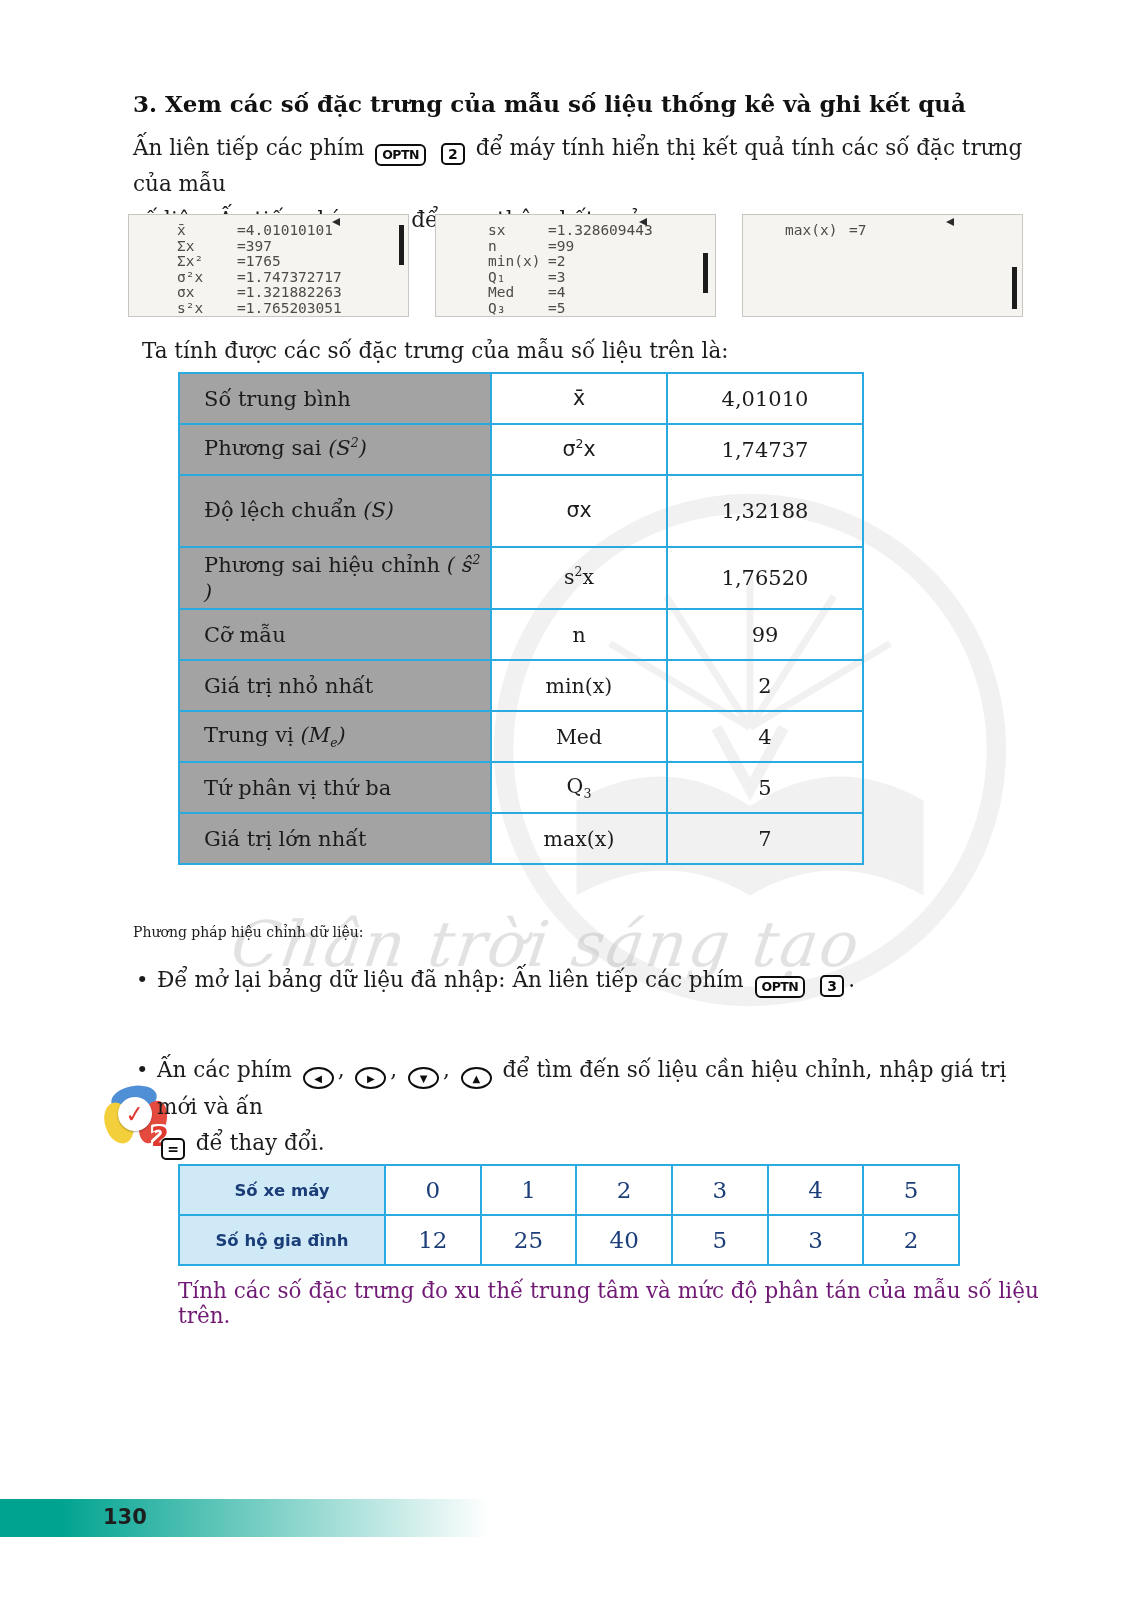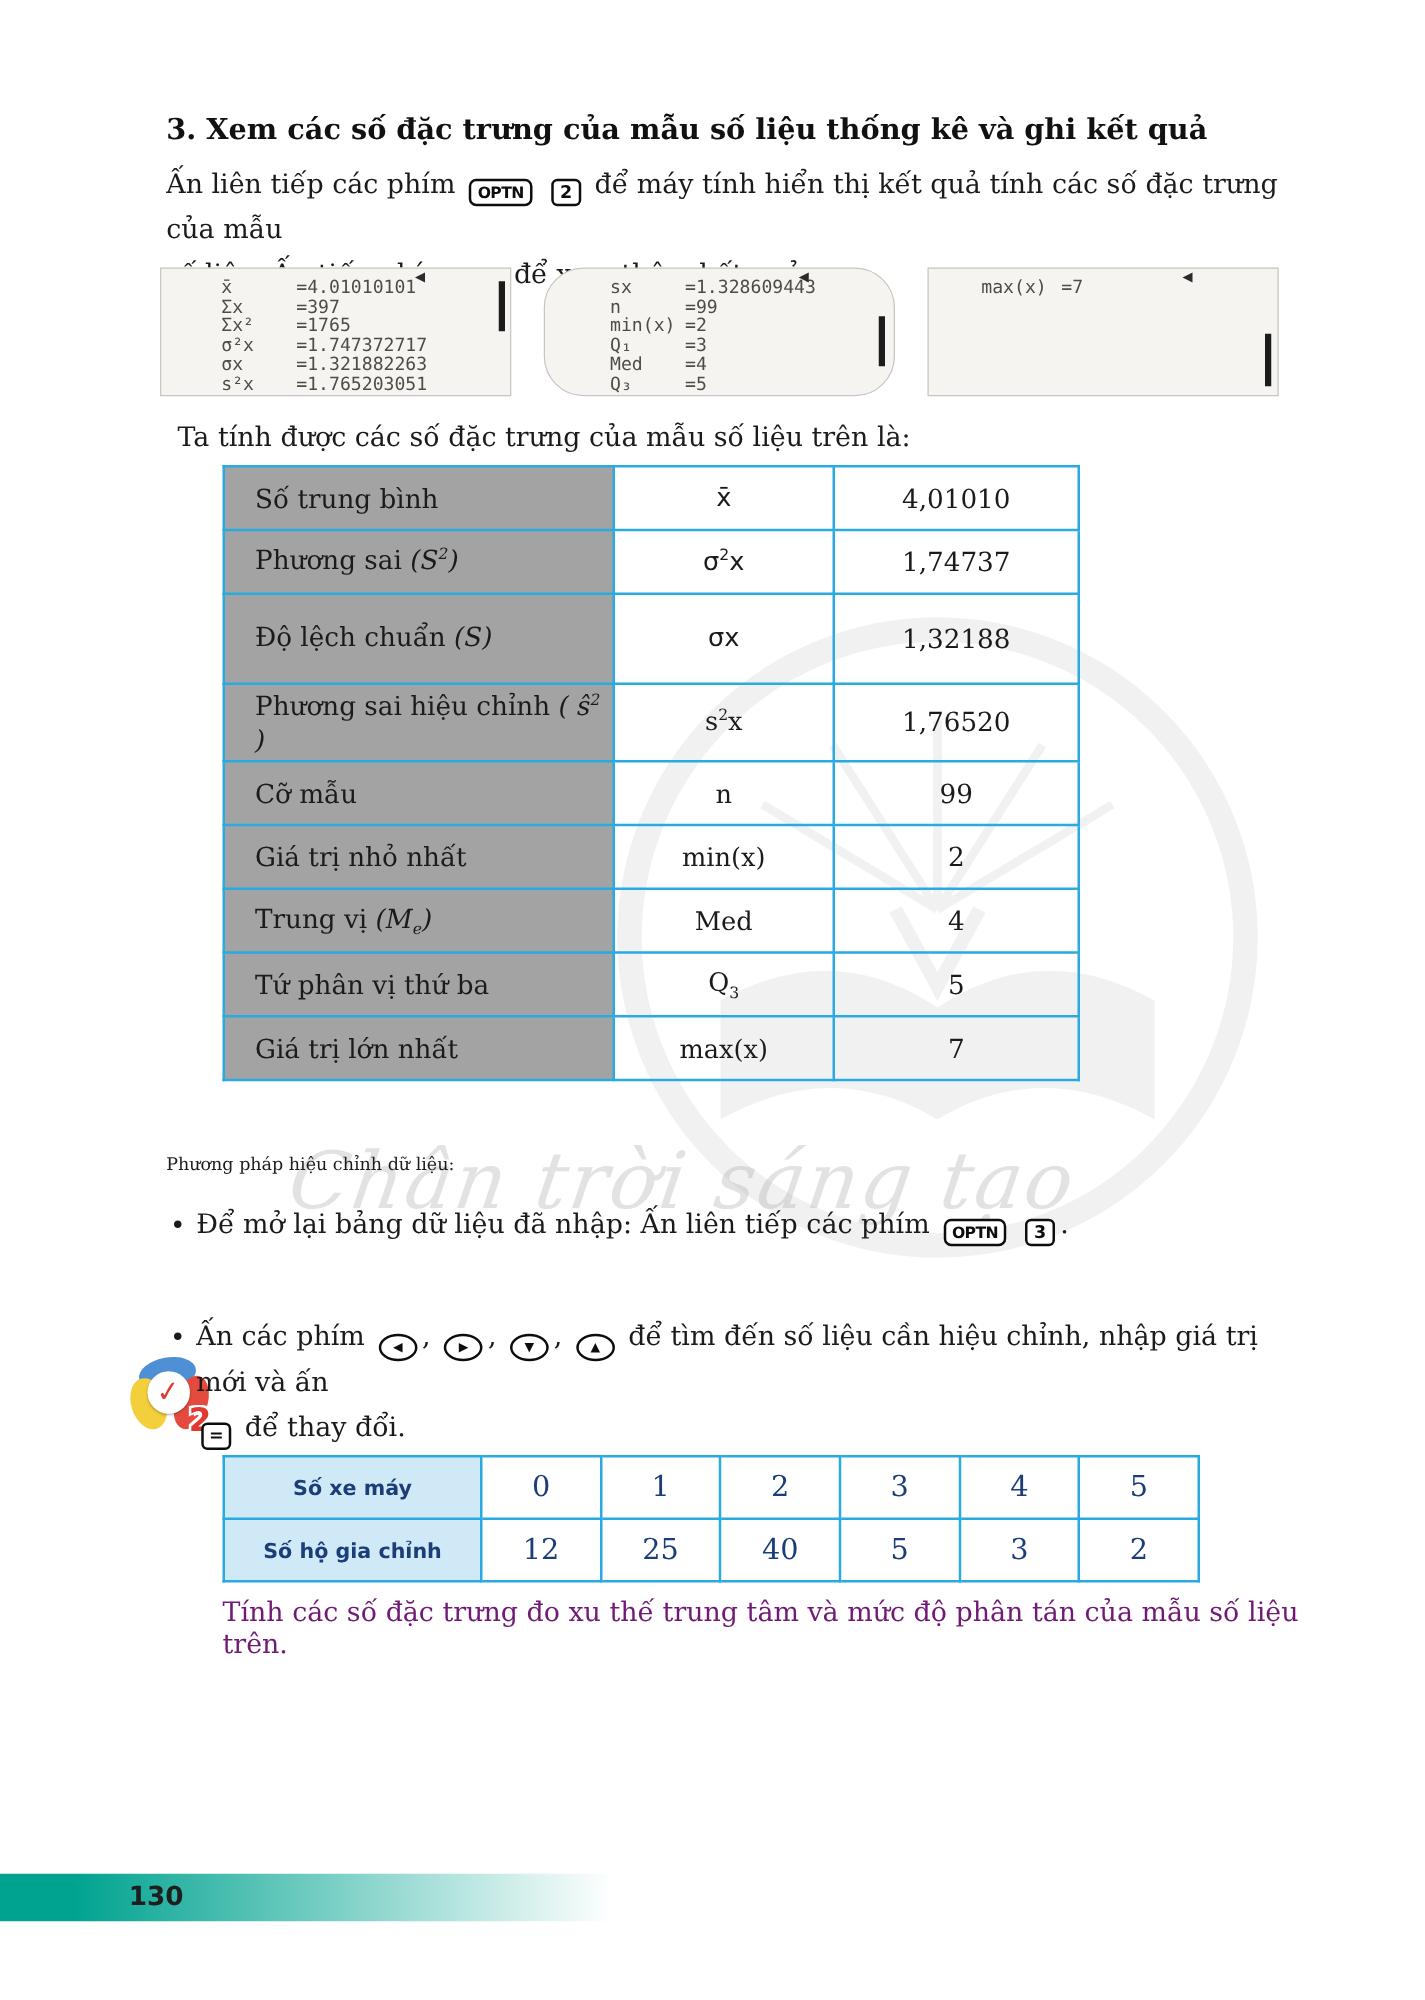--- a/index.html
+++ b/index.html
@@ -20,21 +20,21 @@
   .intro { position:absolute; left:133px; top:130px; width:920px; font-size:21.5px; line-height:36px; }
   .stats-intro { position:absolute; left:142px; top:338px; font-size:21.5px; }
   
   .screens { position:absolute; left:128px; top:214px; width:896px; display:flex; gap:26px; }
   .cscreen {
     position:relative; width:281px; height:103px; background:#f5f4f1;
     border:1px solid #c9c6c1; font-family:"DejaVu Sans Mono",monospace;
     font-size:14.5px; line-height:15.5px; color:#4f4c48; padding-top:8px;
   }
   .cscreen.s1 { padding-left:48px; }
-  .cscreen.s2 { padding-left:52px;border-radius:32px; }
+  .cscreen.s2 { padding-left:52px; }
   .cscreen.s3 { padding-left:42px; }
   .crow { display:grid; grid-template-columns:60px auto; }
   .s3 .crow { grid-template-columns:64px auto; }
   .tri {
     position:absolute; top:3px; right:68px; width:0; height:0;
     border-top:4px solid transparent; border-bottom:4px solid transparent; border-right:8px solid #2b2b2b;
   }
   .thumb { position:absolute; width:5px; background:#1c1c1c; }
   .s1 .thumb { right:4px; top:10px; height:40px; }
   .s2 .thumb { right:7px; top:38px; height:40px; }
@@ -311,21 +311,21 @@
       <tr>
         <td class="f-head"><span>Số xe máy</span></td>
         <td class="f-val"><span>0</span></td>
         <td class="f-val"><span>1</span></td>
         <td class="f-val"><span>2</span></td>
         <td class="f-val"><span>3</span></td>
         <td class="f-val"><span>4</span></td>
         <td class="f-val"><span>5</span></td>
       </tr>
       <tr>
-        <td class="f-head"><span>Số hộ gia chỉnh</span></td>
+        <td class="f-head"><span>Số hộ gia đình</span></td>
         <td class="f-val"><span>12</span></td>
         <td class="f-val"><span>25</span></td>
         <td class="f-val"><span>40</span></td>
         <td class="f-val"><span>5</span></td>
         <td class="f-val"><span>3</span></td>
         <td class="f-val"><span>2</span></td>
       </tr>
     </tbody>
   </table>
 

